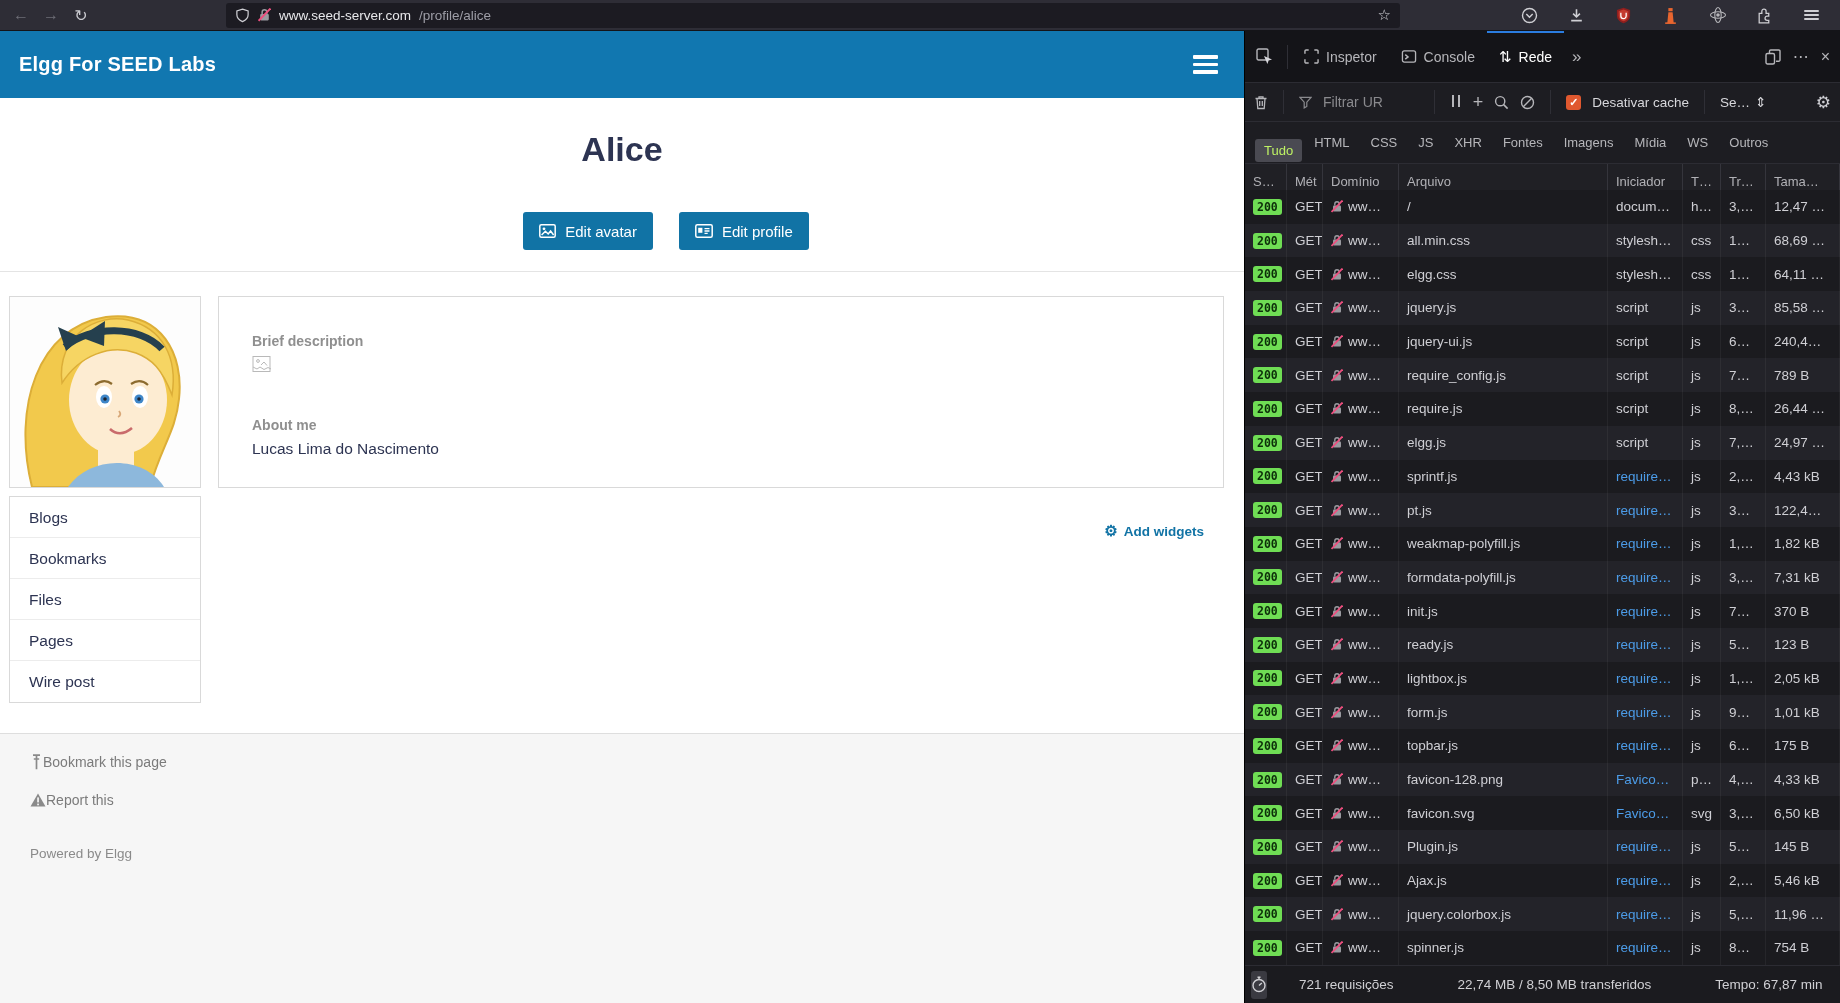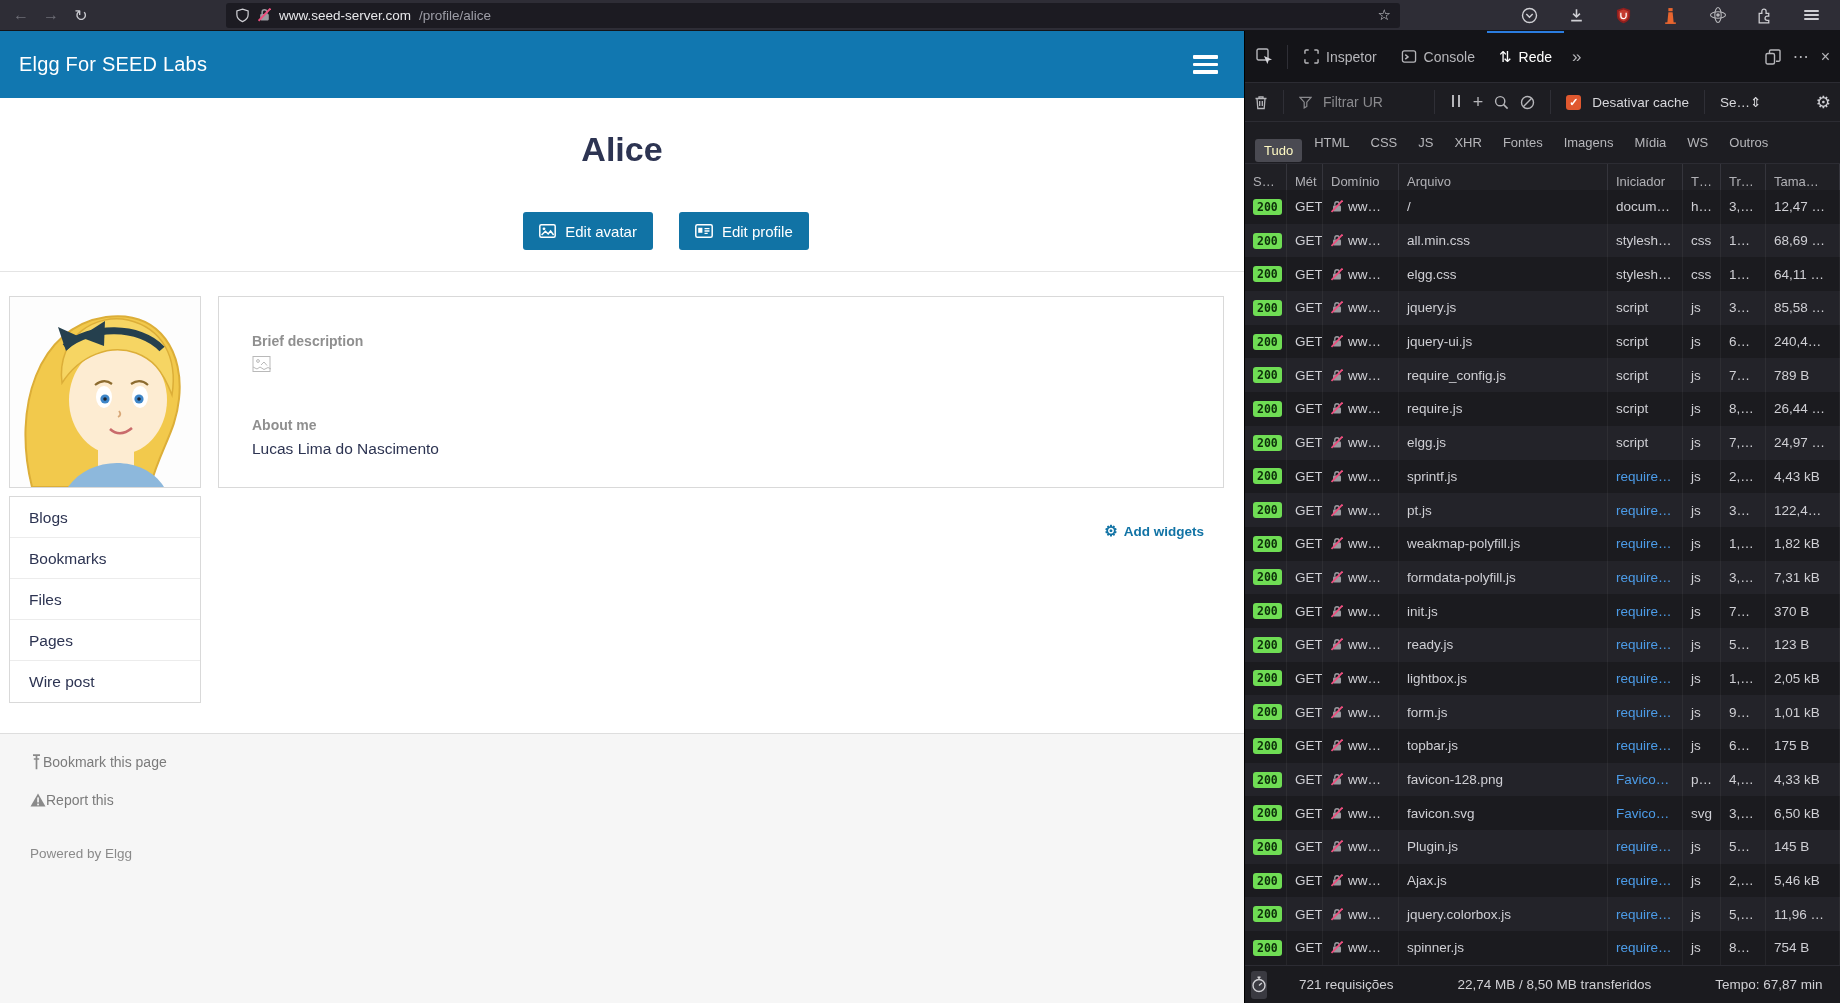--- a/index.html
+++ b/index.html
@@ -20,21 +20,21 @@
   .url-path { color:#9d9da6; }
   .url-spacer { flex:1; }
   .star { color:#d3d3d8; font-size:15px; }
   .tb-right { margin-left:auto; display:flex; align-items:center; gap:14px; padding-right:12px; }
   .tb-icon { width:33px; height:26px; display:flex; align-items:center; justify-content:center; border-radius:3px; }
   .burger-ff span { display:block; width:15px; height:1.8px; background:#cfcfd4; margin:2.4px 0; border-radius:1px; }
 
   
   .page { position:absolute; top:31px; left:0; width:1244px; height:972px; background:#fff; }
   .elgg-header { height:67px; background:#1177b0; display:flex; align-items:center; padding:0 26px 0 19px; }
-  .elgg-title { color:#fff; font-size:20px; font-weight:normal; letter-spacing:.2px; }
+  .elgg-title { color:#fff; font-size:20px; font-weight:bold; letter-spacing:.2px; }
   .burger-elgg { margin-left:auto; cursor:pointer; }
   .burger-elgg span { display:block; width:25px; height:3.5px; background:#fff; margin:4px 0; border-radius:1px; }
   .profile-name { position:absolute; top:99px; left:0; width:1244px; text-align:center;
     font-size:34px; font-weight:bold; color:#2d3452; }
   .profile-actions { position:absolute; top:181px; left:0; width:1332px;
     display:flex; justify-content:center; gap:26px; }
   .btn { background:#1173a5; color:#fff; font-size:15px; border-radius:3px; height:38px;
     display:flex; align-items:center; gap:9px; padding:0 16px; cursor:pointer; }
   .content-hr { position:absolute; top:240px; left:0; width:1244px; border-top:1px solid #e4e4e4; }
   .avatar-box { position:absolute; left:9px; top:265px; width:192px; height:192px;
@@ -75,28 +75,28 @@
   .dt-toolbar { height:39px; display:flex; align-items:center; background:#1d1d22;
     border-bottom:1px solid #2c2c33; padding:0 9px; gap:11px; font-size:13.5px; }
   .filter-input { background:transparent; border:none; outline:none; width:96px;
     color:#d7d7db; font-size:14px; font-family:"Liberation Sans",sans-serif; }
   .filter-input::placeholder { color:#8a8a8e; }
   .pause-bars span { display:inline-block; width:2.5px; height:12px; background:#b6b6ba; margin:0 1.7px; }
   .plus-glyph { font-size:18px; color:#b6b6ba; }
   .cache-check { width:15px; height:15px; background:#e0582f; border-radius:3px;
     display:flex; align-items:center; justify-content:center; color:#fff; font-size:11px; font-weight:bold; }
   .cache-label, .throttle { color:#d7d7db; }
-  .throttle { display:flex; align-items:center; }
+  .throttle { display:flex; align-items:center; gap:5px; }
   .dt-toolbar .spacer { flex:1; }
   .gear-dt { font-size:17px; color:#cfcfd4; }
 
   .dt-filters { height:42px; display:flex; align-items:center; gap:3px; padding:0 10px;
     background:#1d1d22; border-bottom:1px solid #2c2c33; font-size:13px; }
   .filter-pill { padding:4px 9px; border-radius:3px; color:#b6b6ba; cursor:pointer; white-space:nowrap; }
-  .filter-pill.active { background:#4a4a52; color:#fef9c3;margin-top:16px; }
+  .filter-pill.active { background:#4a4a52; color:#bef264;margin-top:16px; }
 
   .dt-header { height:36px; display:flex; background:#202025; border-bottom:1px solid #2c2c33;
     font-size:13px; color:#b1b1b6; }
   .hcell { display:flex; align-items:center; padding-left:8px; border-right:1px solid #35353c;
     overflow:hidden; white-space:nowrap; }
   .w-status{width:42px}.w-method{width:36px}.w-domain{width:76px}.w-file{width:209px}
   .w-init{width:75px}.w-type{width:38px}.w-transf{width:45px}.w-size{flex:1}
 
   .dt-rows { position:absolute; top:159px; bottom:38px; left:0; right:0; overflow:hidden; }
   .req-row { display:flex; height:33.7px; font-size:13.5px; color:#cfcfd4; cursor:default; }

